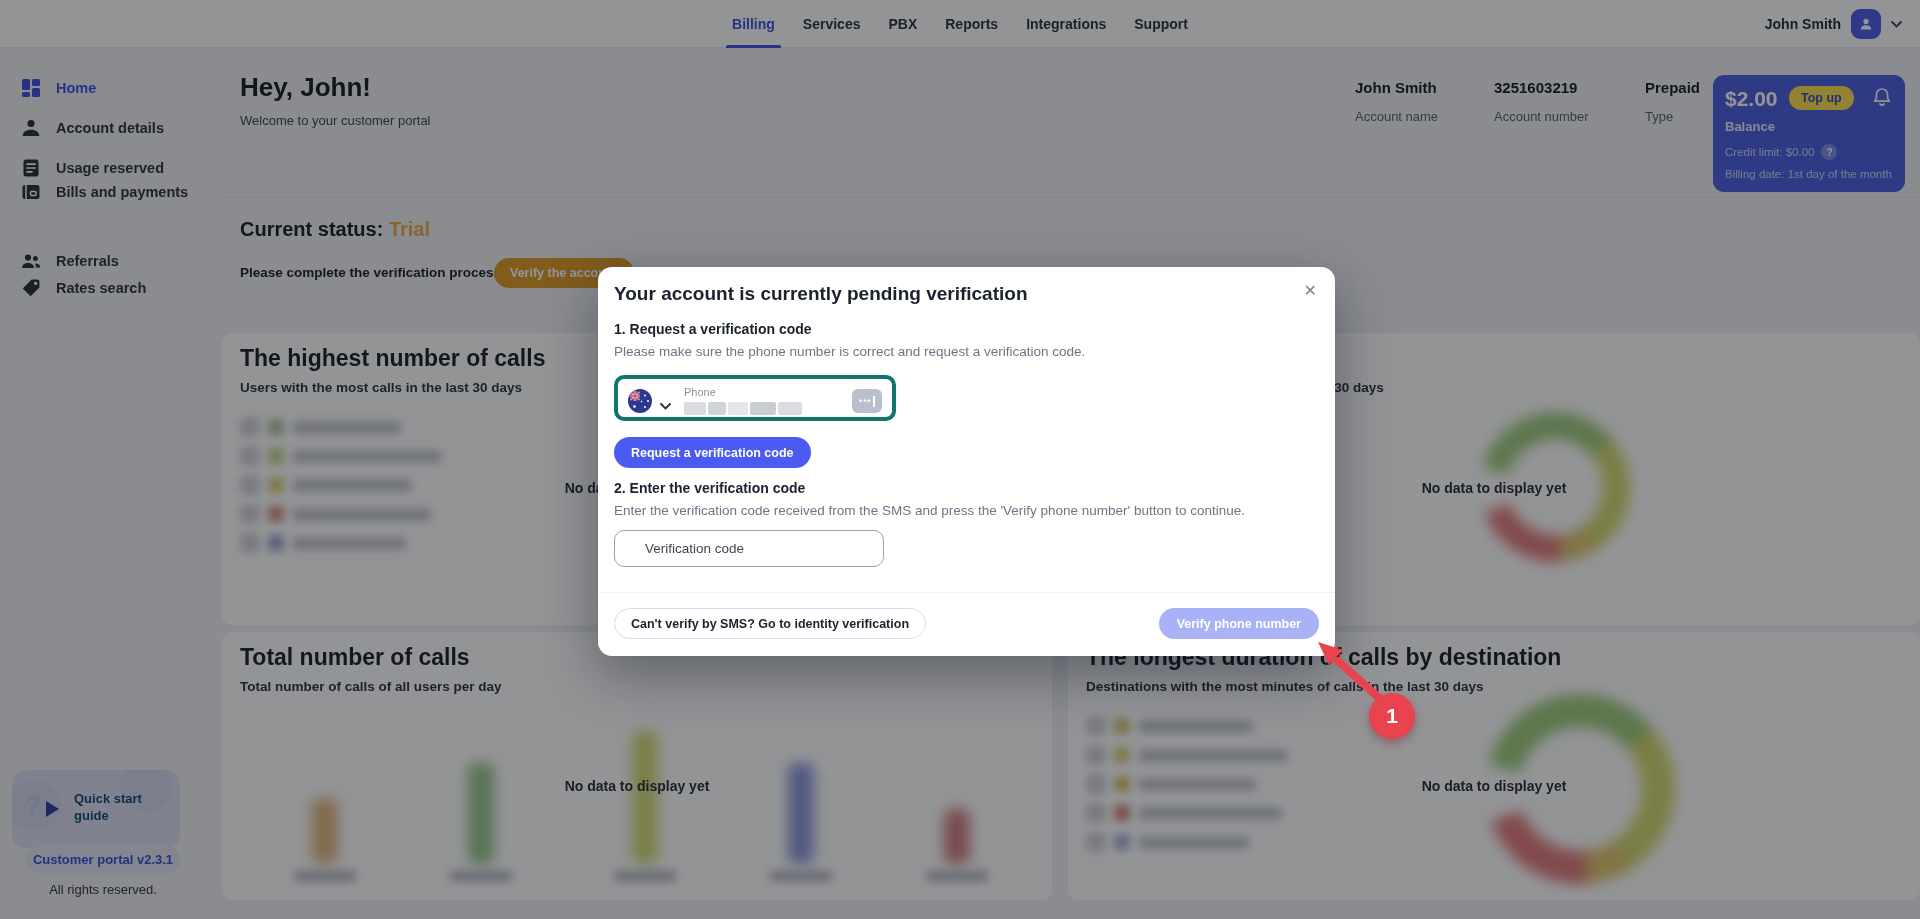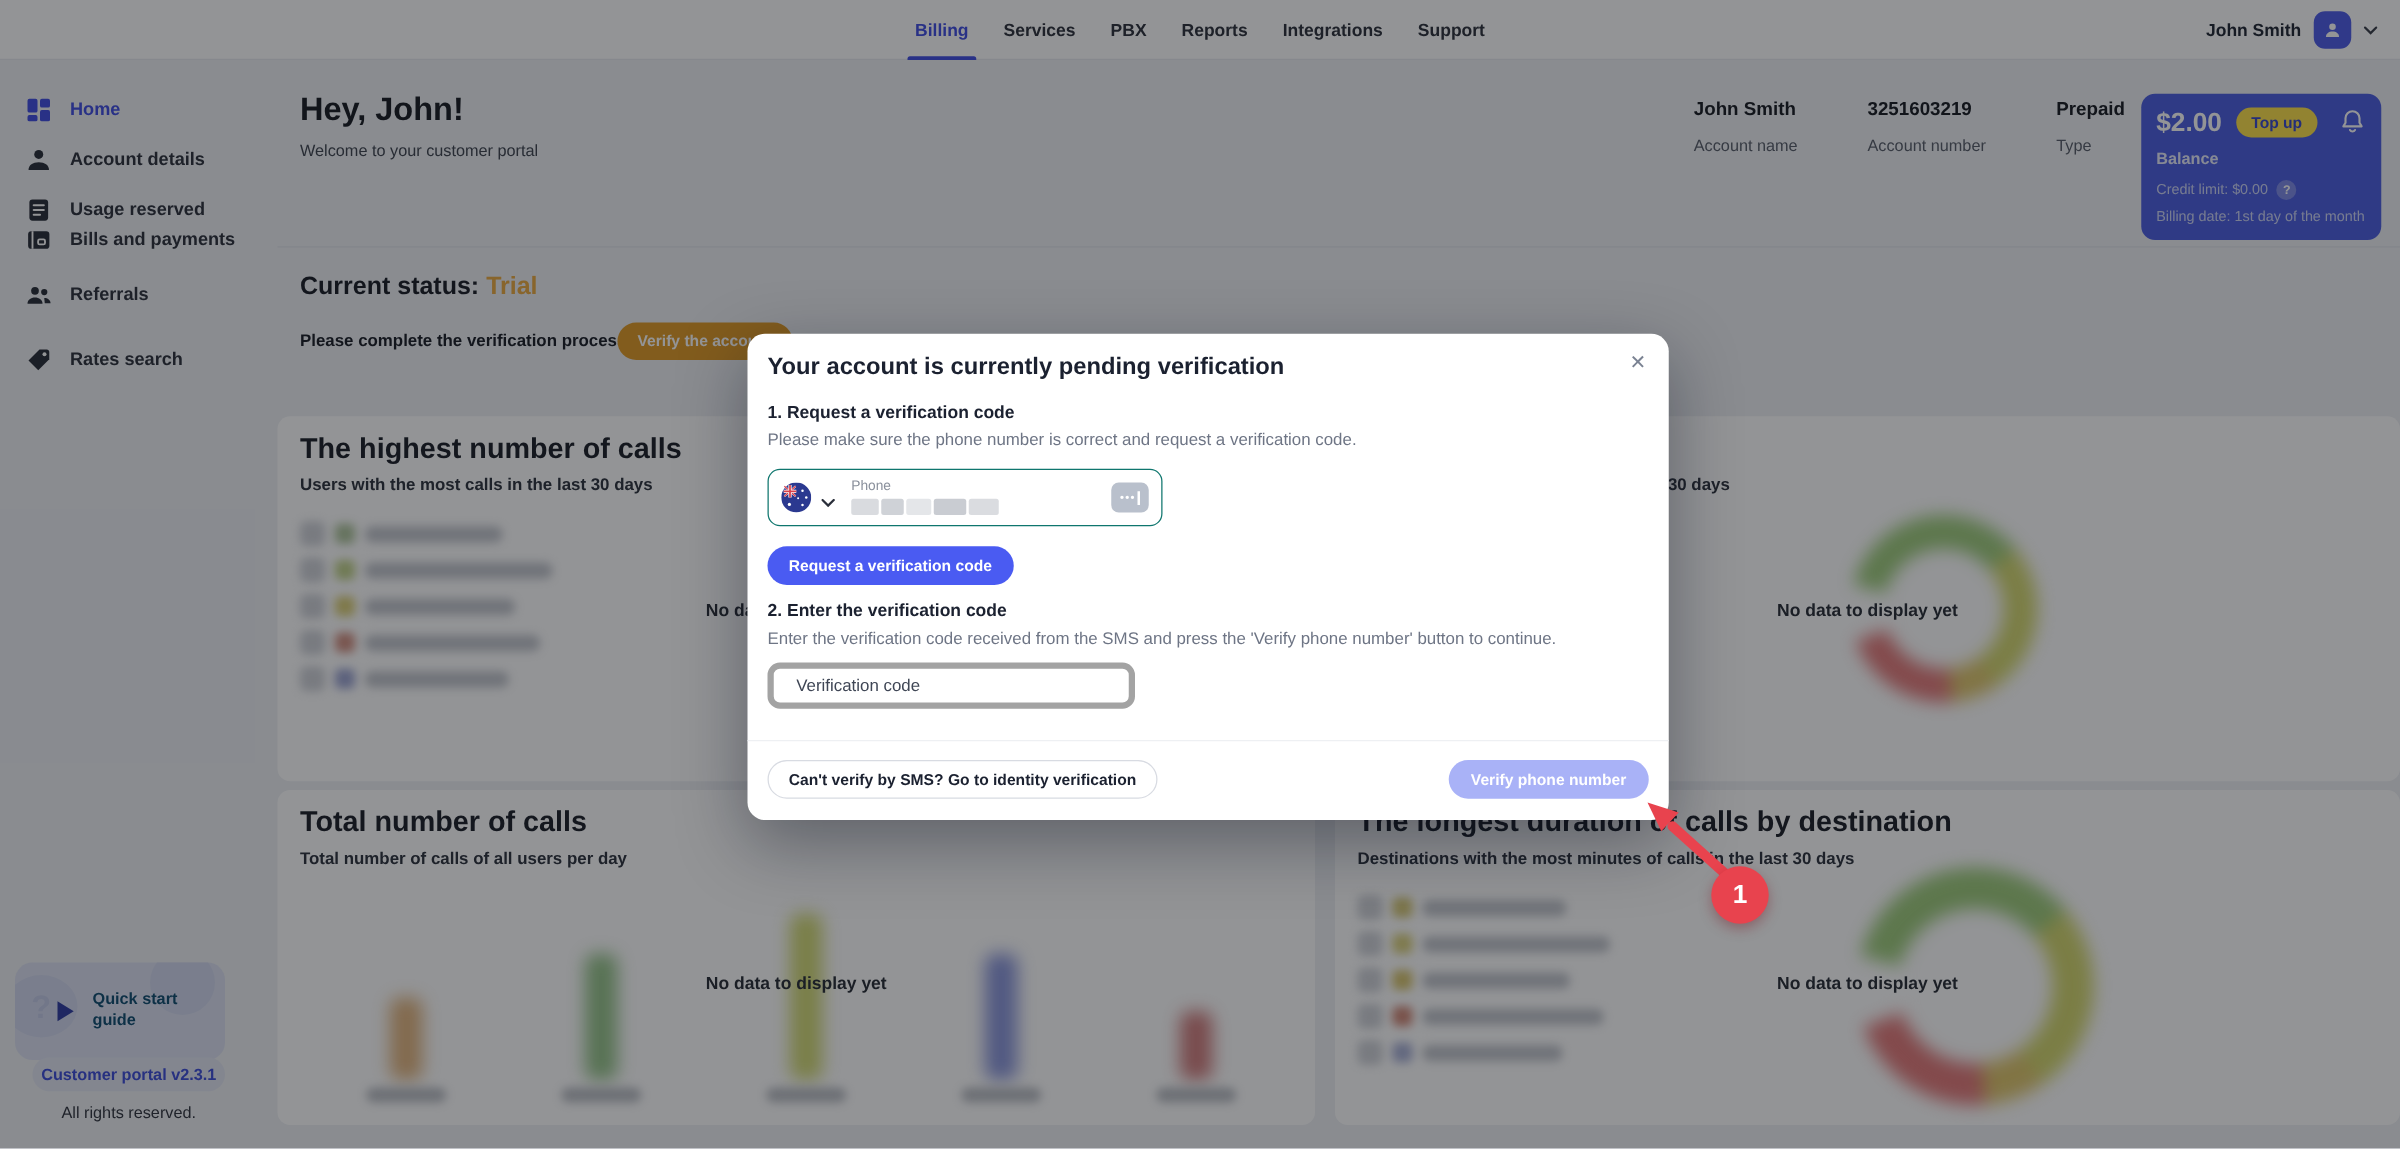--- a/index.html
+++ b/index.html
@@ -97,32 +97,32 @@
   .dim{position:absolute;inset:0;background:rgba(15,17,23,.45);z-index:10}
 
   
   .modal{position:absolute;left:598px;top:267px;width:737px;height:389px;background:#fff;border-radius:14px;z-index:20;box-shadow:0 18px 55px rgba(8,12,28,.38)}
   .m-title{position:absolute;left:16px;top:16px;font-size:19px;font-weight:700;color:#1b2130}
   .m-close{position:absolute;right:18px;top:14px;font-size:16px;color:#7a8292;cursor:pointer;line-height:20px}
   .m-step{position:absolute;left:16px;font-size:14px;font-weight:700;color:#1b2130}
   .m-desc{position:absolute;left:16px;font-size:13.5px;color:#6e7585;white-space:nowrap}
   .s1h{top:54px}.s1d{top:77px}.s2h{top:213px}.s2d{top:236px}
 
-  .phone-field{position:absolute;left:16px;top:108px;width:316px;height:46px;border:1px solid #0f766e;border-radius:10px;background:#fff;cursor:text}
+  .phone-field{position:absolute;left:16px;top:108px;width:282px;height:46px;border:4px solid #0f766e;border-radius:10px;background:#fff;cursor:text}
   .flag{position:absolute;left:10px;top:10px;width:24px;height:24px}
   .pf-chev{position:absolute;left:42px;top:17px}
   .pf-label{position:absolute;left:66px;top:7px;font-size:11px;color:#8a909c}
   .pf-redact{position:absolute;left:66px;top:23px;display:flex;gap:2px}
   .pf-redact i{display:block;height:13px;border-radius:2px}
   .pf-cursor{position:absolute;right:10px;top:10px;width:30px;height:24px;border-radius:6px;background:#b9c0cc;color:#fff;display:flex;align-items:center;justify-content:center;font-size:9px;letter-spacing:1px;font-weight:700}
   .pf-cursor b{display:inline-block;width:1.5px;height:11px;background:#fff;margin-left:2px}
 
   .btn{border:none;border-radius:16px;height:31px;font-family:inherit;font-size:12.5px;font-weight:700;cursor:pointer;white-space:nowrap}
   .req-btn{position:absolute;left:16px;top:170px;padding:0 17px;background:#4a5bf2;color:#fff}
-  .code-input{position:absolute;left:16px;top:263px;width:294px;height:37px;border:5px solid #a3a3a3;border-radius:10px;padding:0 18px;font-family:inherit;font-size:13.5px;color:#1b2130;outline:none}
+  .code-input{position:absolute;left:16px;top:263px;width:270px;height:37px;border:1px solid #a3a3a3;border-radius:10px;padding:0 30px;font-family:inherit;font-size:13.5px;color:#1b2130;outline:none}
   .code-input::placeholder{color:#3f4655;opacity:1}
   .m-divider{position:absolute;left:0;top:325px;width:100%;height:1px;background:#eef0f3}
   .alt-btn{position:absolute;left:16px;top:341px;padding:0 16px;background:#fff;border:1px solid #d8dbe2;color:#1b2130}
   .submit-btn{position:absolute;right:16px;top:341px;padding:0 18px;background:#a9b2f7;color:#fff}
 
   
   .anno{position:absolute;inset:0;z-index:30;pointer-events:none}
   .badge{position:absolute;left:1369px;top:693px;width:46px;height:46px;border-radius:50%;background:#e8434e;color:#fff;font-size:21px;font-weight:700;display:flex;align-items:center;justify-content:center;box-shadow:0 4px 10px rgba(120,10,20,.35)}
 </style>
 </head>
@@ -187,21 +187,21 @@
             <span class="lab">Usage reserved</span>
           </div>
           <div class="side-item" style="top: 124px;">
             <span class="ic"><svg width="20" height="20" viewBox="0 0 20 20">
                 <rect x="1.5" y="3" width="17" height="14" rx="2.5" fill="currentColor"></rect>
                 <rect x="9.5" y="9.5" width="5.5" height="4" rx="1.2" fill="none" stroke="#fff" stroke-width="1.5"></rect>
                 <path d="M5 3v14" stroke="#fff" stroke-width="1.5"></path>
               </svg></span>
             <span class="lab">Bills and payments</span>
           </div>
-          <div class="side-item" style="top: 168px;">
+          <div class="side-item" style="top: 193px;">
             <span class="ic"><svg width="20" height="20" viewBox="0 0 20 20" fill="currentColor">
                 <circle cx="7" cy="6.6" r="3.1"></circle>
                 <circle cx="14.4" cy="7.6" r="2.5"></circle>
                 <path d="M1 17c0-3.2 2.7-5 6-5s6 1.8 6 5z"></path>
                 <path d="M14.4 12.4c2.8 0 5 1.6 5 4.1h-4.6z"></path>
               </svg></span>
             <span class="lab">Referrals</span>
           </div>
           <div class="side-item" style="top: 220px;">
             <span class="ic"><svg width="20" height="20" viewBox="0 0 20 20">

